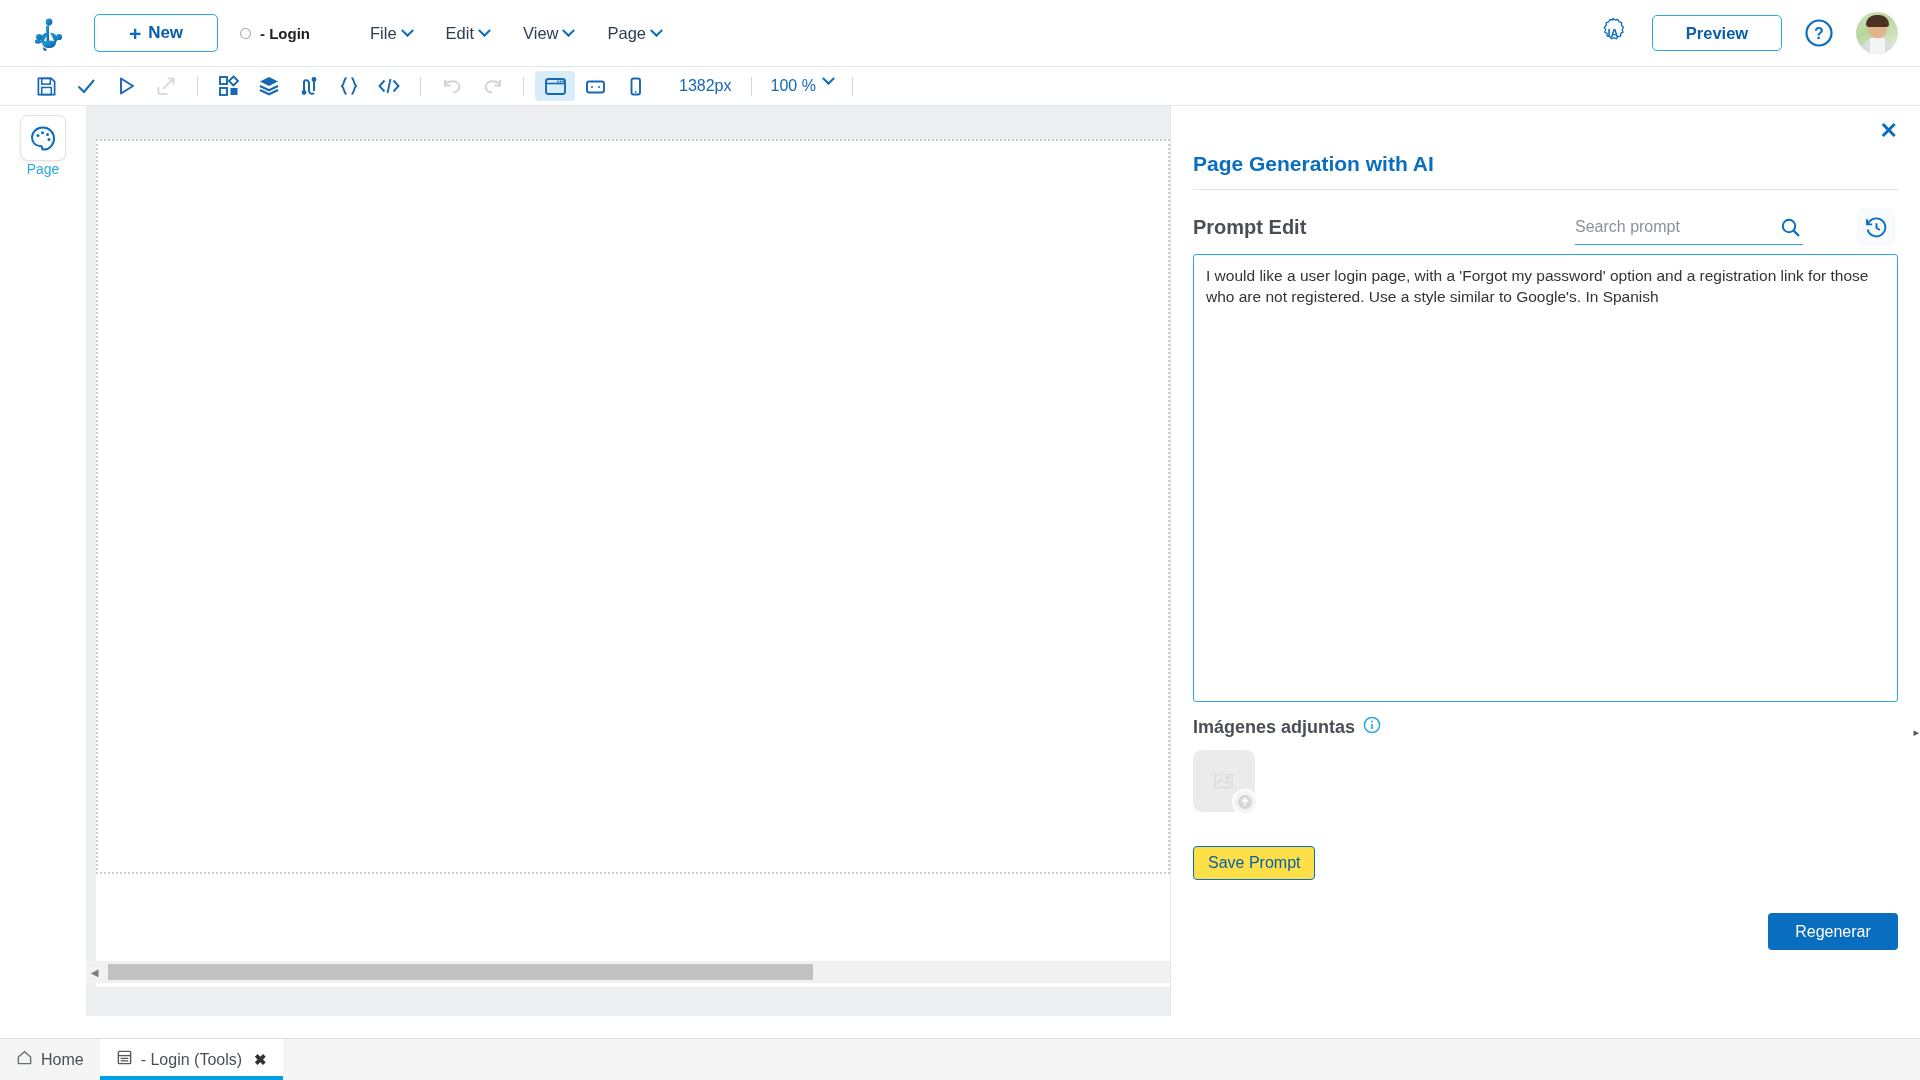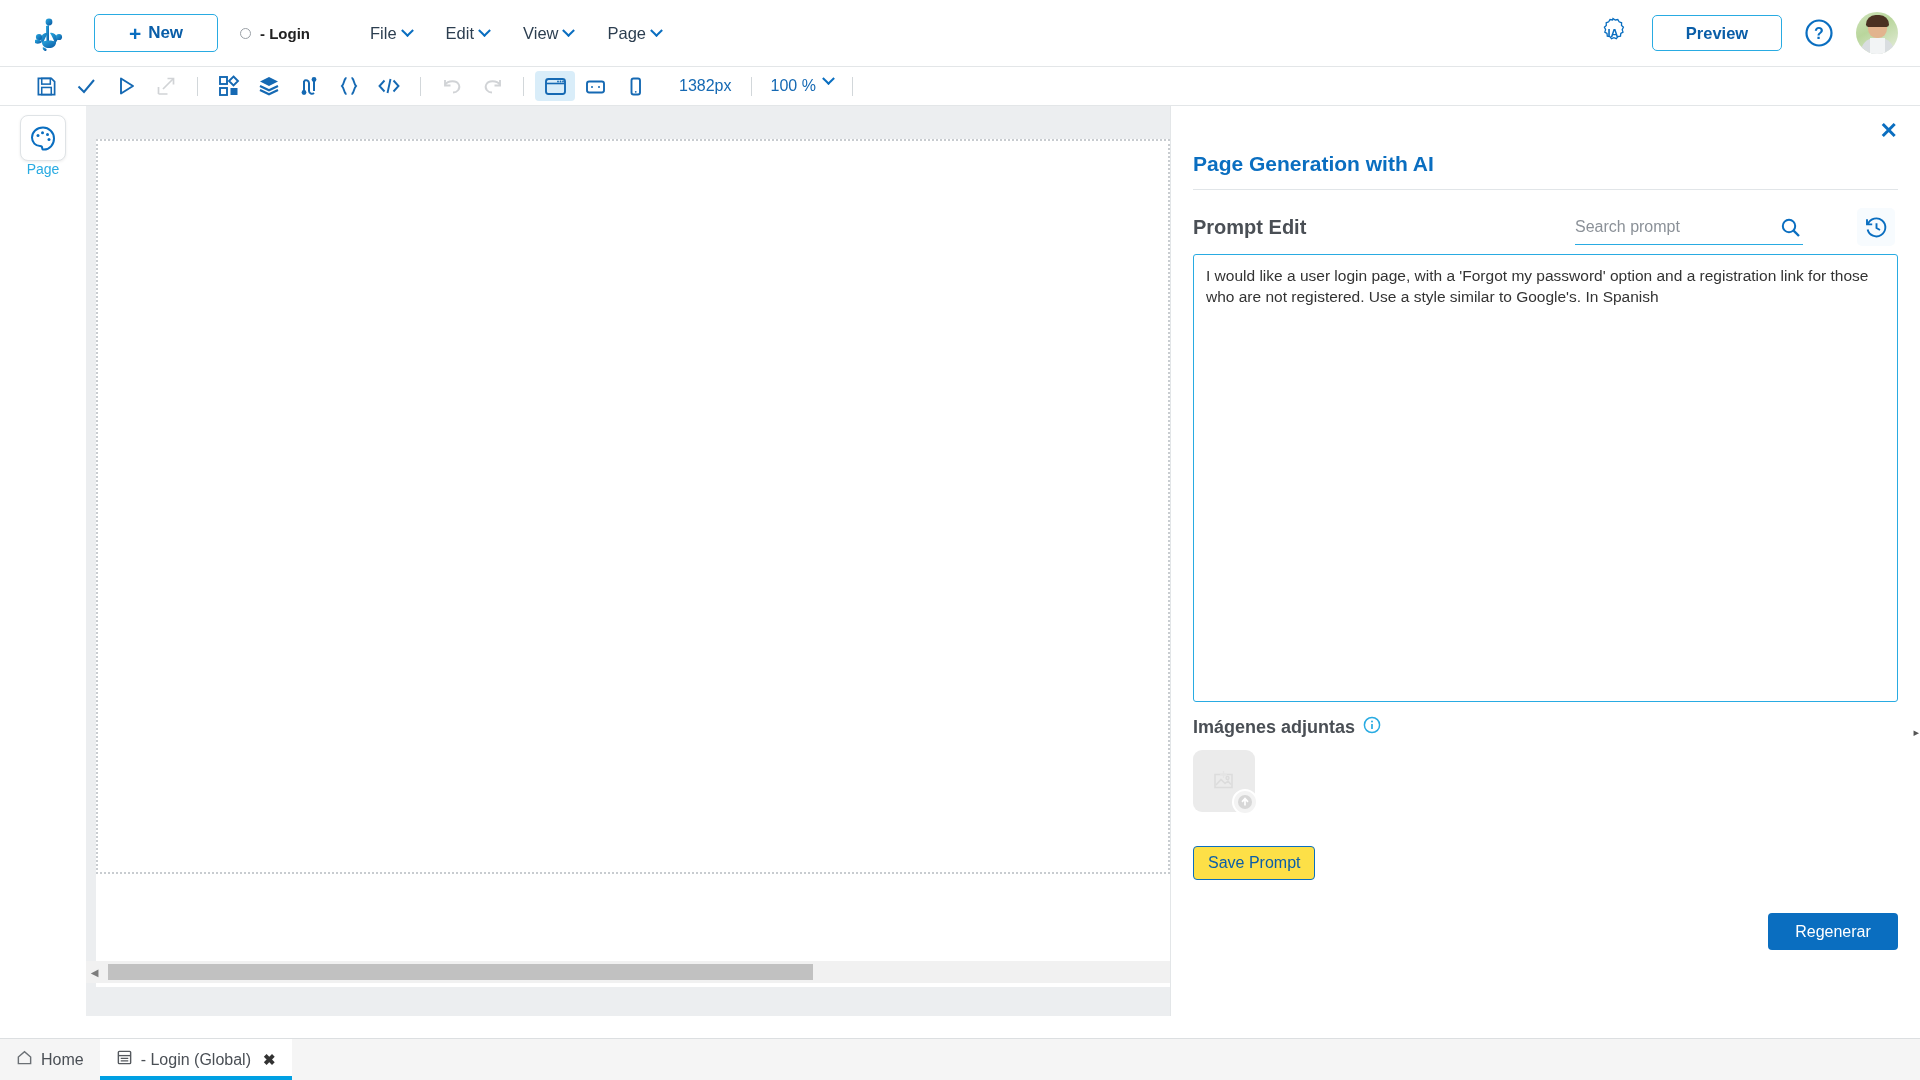--- a/index.html
+++ b/index.html
@@ -512,16 +512,16 @@
     <span>Home</span>
   </div>
   <div class="btab active">
     <span>
       <svg width="17" height="17" viewBox="0 0 18 18">
         <rect x="2.5" y="2.5" width="13" height="13" rx="1" fill="none" stroke="#55595e" stroke-width="1.5"></rect>
         <path d="M2.5 7 H15.5" stroke="#55595e" stroke-width="1.4"></path>
         <path d="M5 10 H13 M5 12.5 H13" stroke="#55595e" stroke-width="1.3"></path>
       </svg>
     </span>
-    <span>- Login (Global)</span>
+    <span>- Login (Tools)</span>
     <span class="x">✖</span>
   </div>
 </div>
 
 </body></html>

